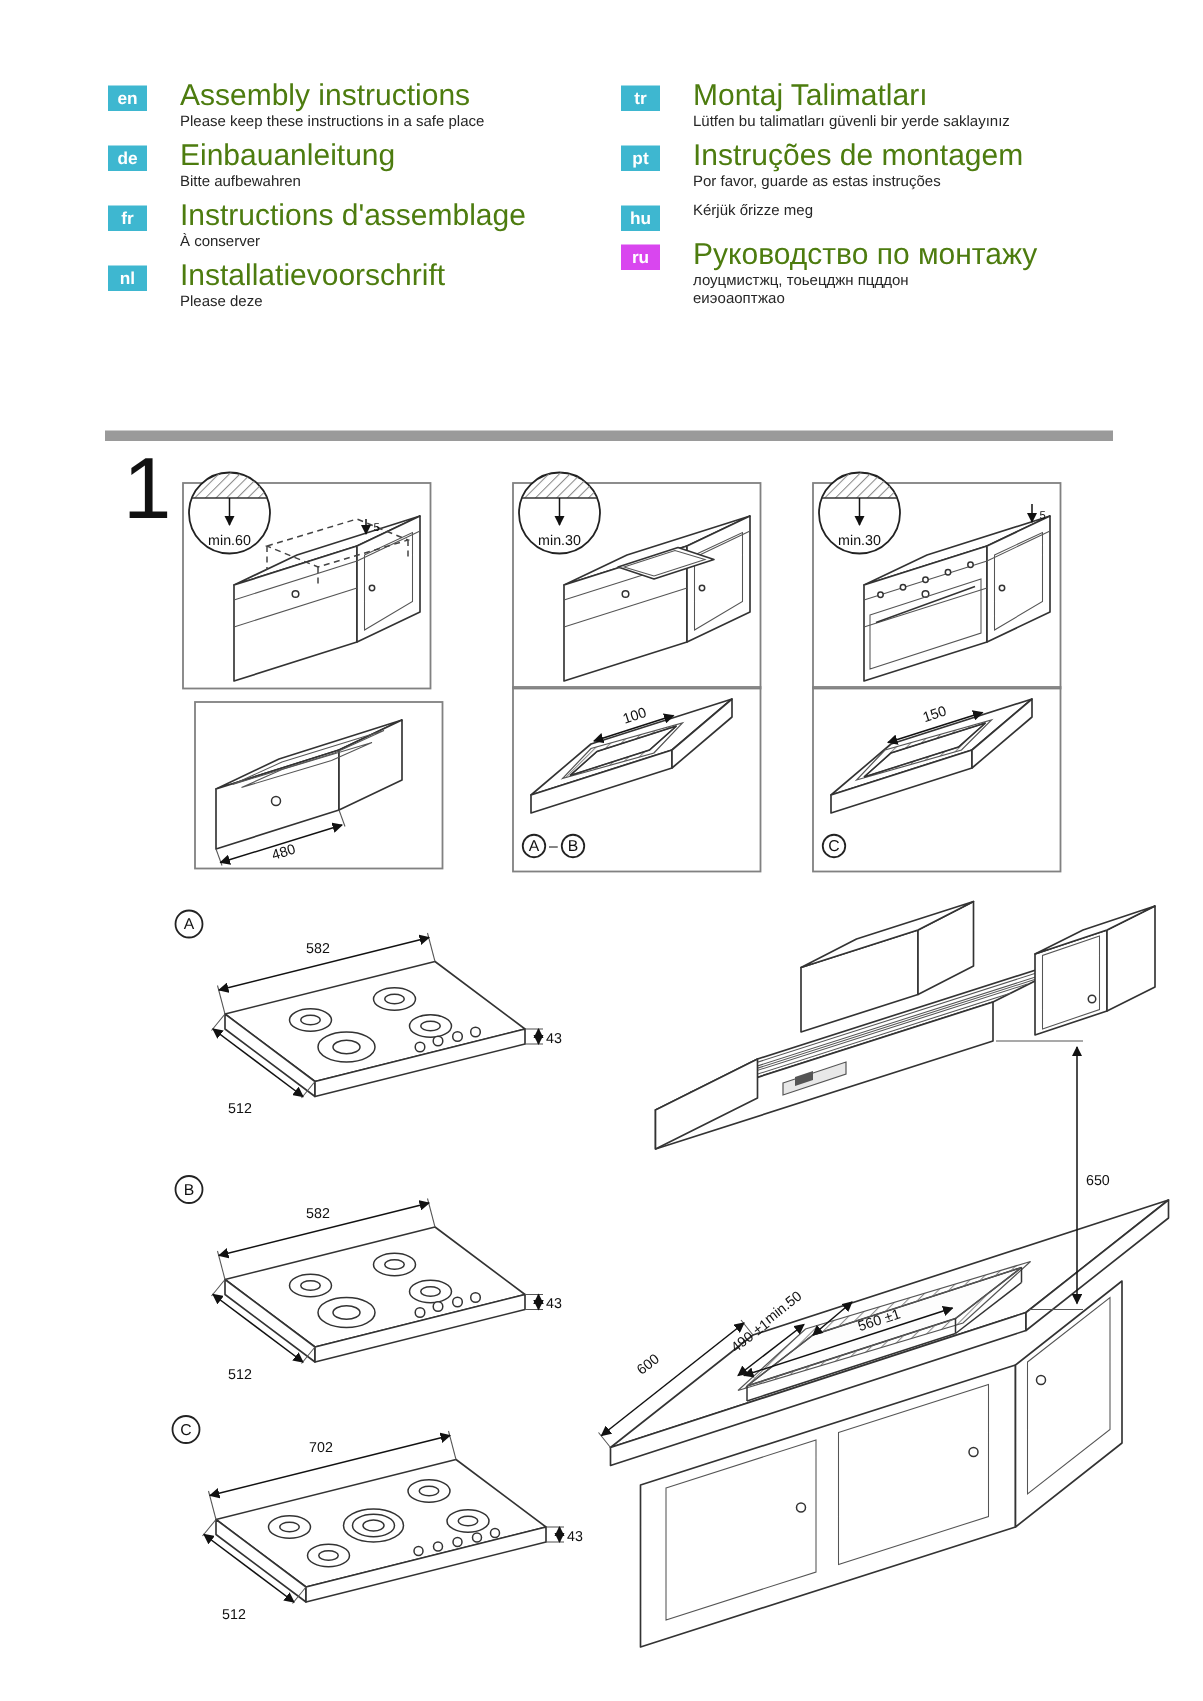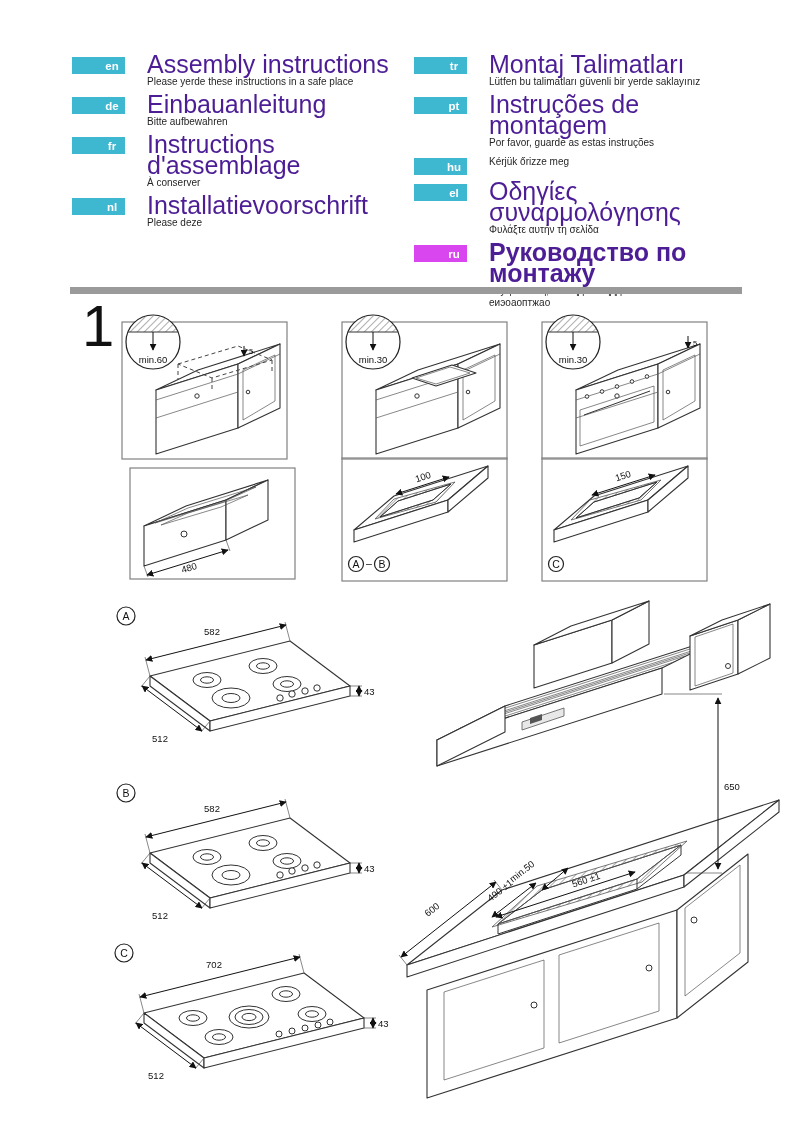--- a/index.html
+++ b/index.html
@@ -10,26 +10,26 @@
   }
   
   .header { position:absolute; left:72px; top:54px; width:674px; display:flex; }
   .col { display:flex; flex-direction:column; gap:6px; }
   .col-left { width:342px; }
   .col-right { flex:1; }
   .lang-row { display:flex; align-items:flex-start; }
   .tag {
     width:26px; height:17px; margin-top:3px; flex:0 0 26px;
     background:#3eb7d0; color:#fff; font-size:11.5px; font-weight:600;
-    display:flex; align-items:center; justify-content:center;padding-left:27px;
+    display:flex; align-items:center; justify-content:center;
   }
   .lang-row.highlight .tag { background:#d946ef; }
   .lang-text { margin-left:22px; }
-  .lang-title { font-size:25px; line-height:21px; color:#4c1d95; }
-  .lang-row.highlight .lang-title { font-weight:bold; }
+  .lang-title { font-size:20px; line-height:21px; color:#4d7c0f; }
+  .lang-row.highlight .lang-title { font-weight:normal; }
   .lang-sub { font-size:10px; line-height:12px; margin-top:1px; color:#262626; white-space:pre-line; }
   
   .divider { position:absolute; left:70px; top:287px; width:672px; height:7px; background:#9a9a9a; }
   .step-number { position:absolute; left:82px; top:296px; font-size:58px; line-height:60px; color:#111; }
   
   svg.diag { position:absolute; overflow:visible; }
   .face { fill:#ffffff; stroke:#333; stroke-width:1.1; stroke-linejoin:round; }
   .ln   { stroke:#333; stroke-width:1; fill:none; }
   .thin { stroke:#555; stroke-width:0.7; fill:none; }
   .dash { stroke:#444; stroke-width:1; fill:none; stroke-dasharray:4 3; }
@@ -84,21 +84,21 @@
   </defs>
 </svg>
 
 <div class="header">
   <div class="col col-left">
 
     <div class="lang-row">
       <span class="tag">en</span>
       <div class="lang-text">
         <div class="lang-title">Assembly instructions</div>
-        <div class="lang-sub">Please yerde these instructions in a safe place</div>
+        <div class="lang-sub">Please keep these instructions in a safe place</div>
       </div>
     </div>
 
     <div class="lang-row">
       <span class="tag">de</span>
       <div class="lang-text">
         <div class="lang-title">Einbauanleitung</div>
         <div class="lang-sub">Bitte aufbewahren</div>
       </div>
     </div>
@@ -140,27 +140,20 @@
       </div>
     </div>
 
     <div class="lang-row">
       <span class="tag">hu</span>
       <div class="lang-text">
         <div class="lang-sub">Kérjük őrizze meg</div>
       </div>
     </div>
 
-    <div class="lang-row">
-      <span class="tag">el</span>
-      <div class="lang-text">
-        <div class="lang-title">Οδηγίες συναρμολόγησης</div>
-        <div class="lang-sub">Φυλάξτε αυτήν τη σελίδα</div>
-      </div>
-    </div>
 
     <div class="lang-row highlight">
       <span class="tag">ru</span>
       <div class="lang-text">
         <div class="lang-title">Руководство по монтажу</div>
         <div class="lang-sub">лоуцмистжц, тоьецджн пцддон
 еиэоаоптжао</div>
       </div>
     </div>
 

